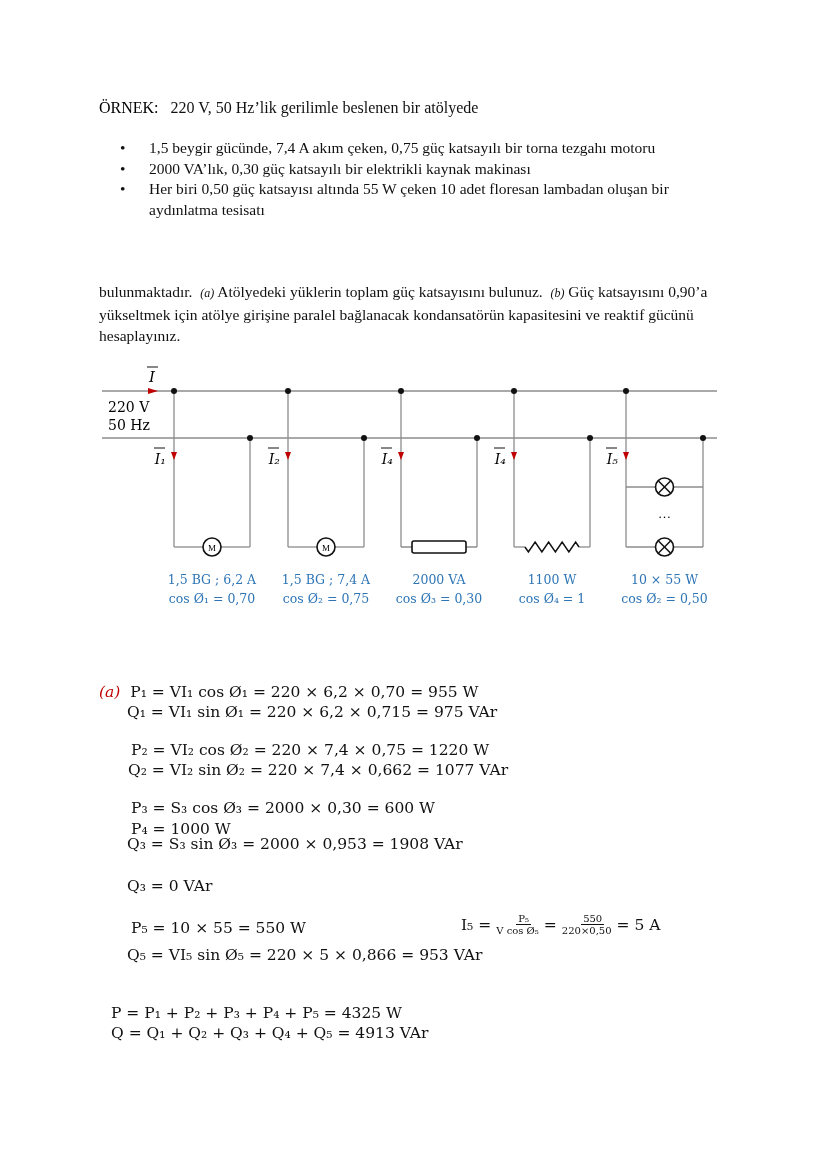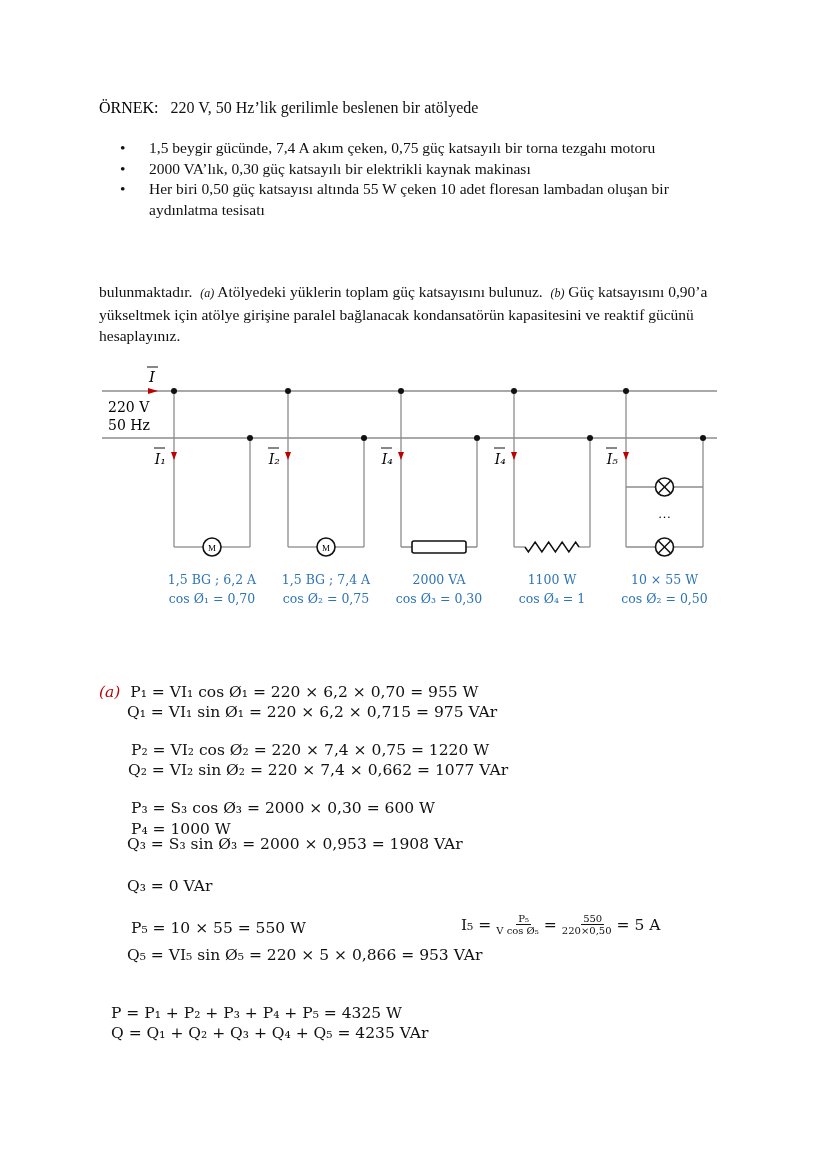--- a/index.html
+++ b/index.html
@@ -157,13 +157,13 @@
   </span>
   <span>=</span>
   <span class="frac">
     <span class="num">550</span>
     <span class="den">220×0,50</span>
   </span>
   <span>= 5 A</span>
 </div>
 
 <div class="abs math eqs" style="left:111px; top:1004px;">P = P₁ + P₂ + P₃ + P₄ + P₅ = 4325 W</div>
-<div class="abs math eqs" style="left:111px; top:1024px;">Q = Q₁ + Q₂ + Q₃ + Q₄ + Q₅ = 4235 VAr</div>
+<div class="abs math eqs" style="left:111px; top:1024px;">Q = Q₁ + Q₂ + Q₃ + Q₄ + Q₅ = 4913 VAr</div>
 
 </body></html>

